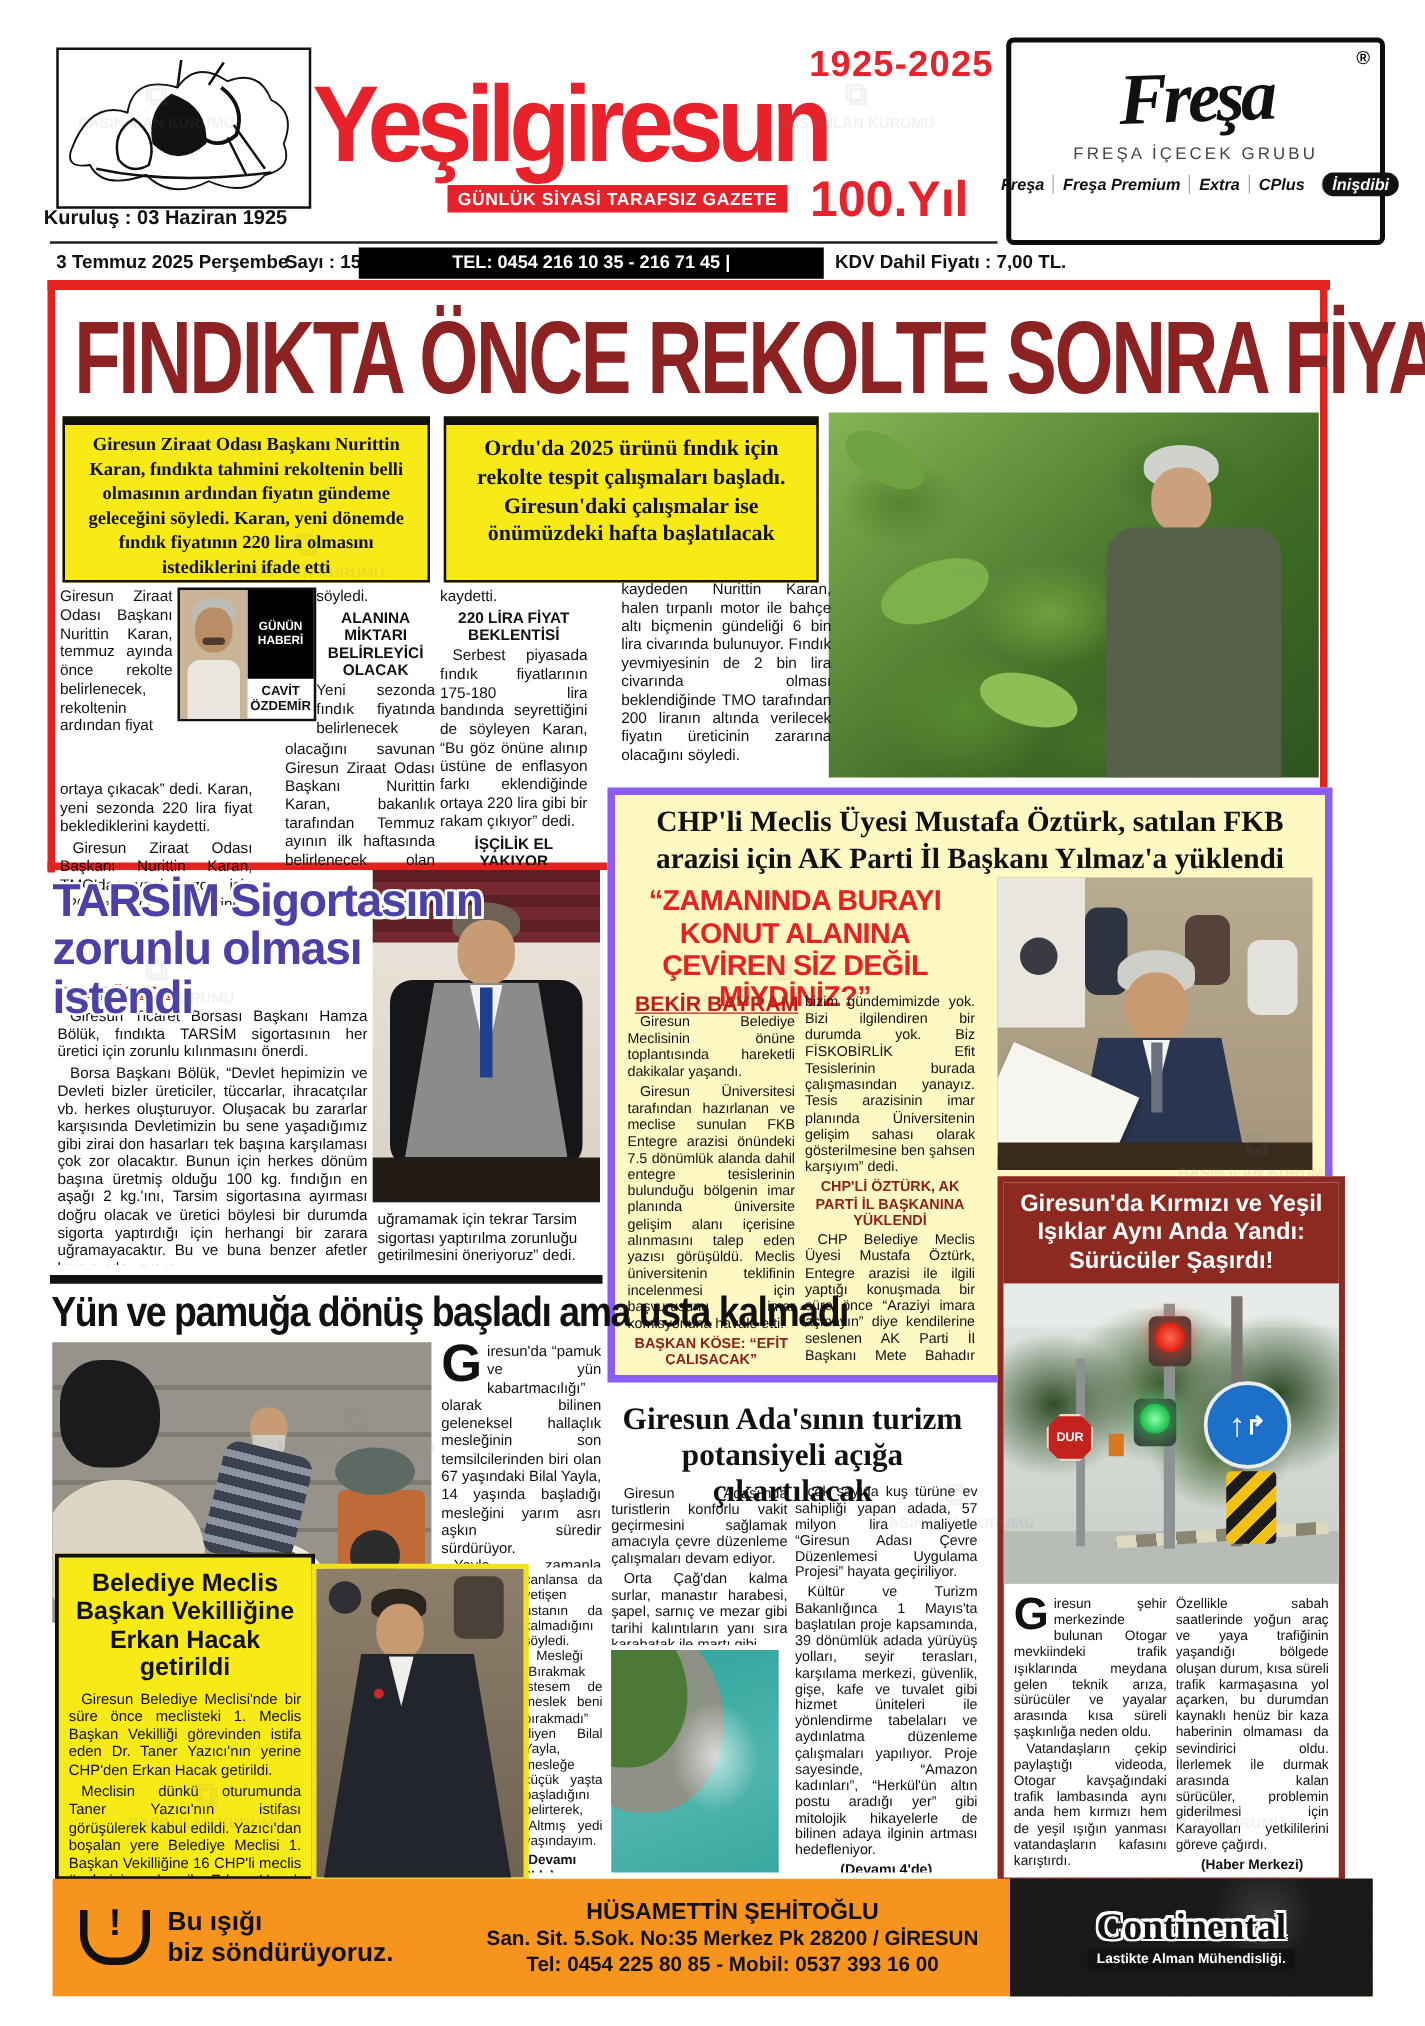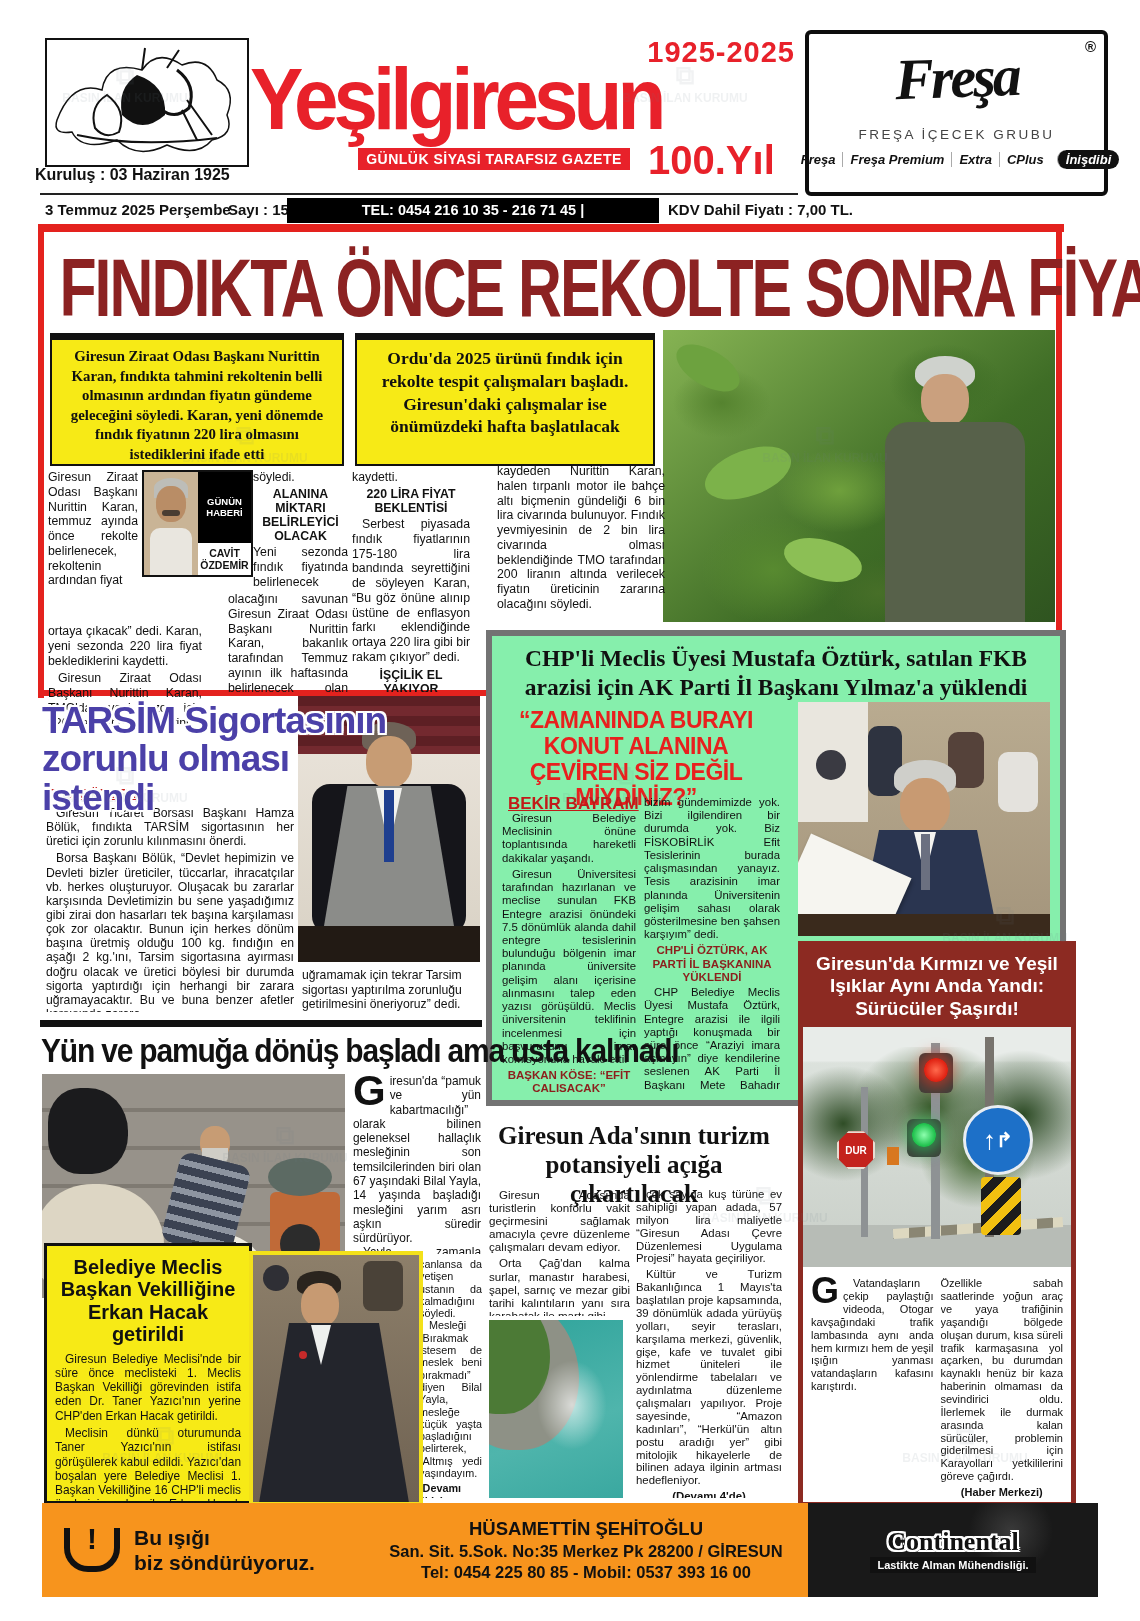--- a/index.html
+++ b/index.html
@@ -42,30 +42,30 @@
   .ybox { background:#f7ea16; border:2px solid #111; border-top:7px solid #111;
           font-family:"Liberation Serif", serif; font-weight:700; text-align:center; color:#101010; }
   .badge { border:2px solid #111; background:#fff; display:flex; }
   .badge-right { flex:1; display:flex; flex-direction:column; }
   .badge-top { background:#000; color:#fff; font-weight:800; font-size:9.5px; text-align:center; line-height:1.15; padding:4px 1px; flex:1; display:flex; align-items:center; justify-content:center; }
   .badge-name { font-weight:800; font-size:10.5px; text-align:center; padding:4px 0; }
   
   .tarsim-head { color:#4b40a8; font-weight:800; font-size:37px; line-height:1.04; letter-spacing:-1px; }
   .wool-head { font-weight:800; font-size:30px; letter-spacing:-1.2px; transform:scaleY(1.12); transform-origin:left top; white-space:nowrap; }
   .serif-head { font-family:"Liberation Serif", serif; font-weight:700; text-align:center; }
-  .chp-box { background:#86efac; border:6px solid #737373; }
+  .chp-box { background:#fef9c3; border:6px solid #8b5cf6; }
   .chp-sub { color:#e8201e; font-weight:900; font-size:23px; line-height:1.12; text-align:center; letter-spacing:-0.5px; }
   .maroon-sub { color:#8c1f1c; font-weight:800; text-align:center; font-size:11.5px; line-height:1.15; margin:2px 0; }
   .traffic-box { border:5px solid #8c2a22; background:#fff; }
   .traffic-head { background:#8c2a22; color:#fff; font-weight:800; font-size:19px; line-height:1.18; text-align:center; padding:7px 5px; }
   
   .footer { background:#f7941d; display:flex; align-items:center; }
   .tpms { width:44px; height:38px; border:6px solid #111; border-top:none; border-radius:0 0 24px 24px; position:relative; display:inline-block; }
   .tpms::after { content:"!"; position:absolute; left:50%; top:-6px; transform:translateX(-50%); font-weight:900; font-size:30px; color:#111; }
-  .conti-logo { font-family:"Liberation Serif", serif; font-weight:900; font-size:26px; color:#111;
+  .conti-logo { font-family:"Liberation Serif", serif; font-weight:900; font-size:30px; color:#111;
     text-shadow:-2px -2px 0 #fff,2px -2px 0 #fff,-2px 2px 0 #fff,2px 2px 0 #fff,0 -2px 0 #fff,0 2px 0 #fff,-2px 0 0 #fff,2px 0 0 #fff; }
   .conti-tag { background:#111; color:#fff; font-weight:700; font-size:11px; padding:2px 7px; display:inline-block; }
   .tirebg { background:
     radial-gradient(60px 60px at 70% 30%, #3a3a3a, #191919 70%),
     repeating-linear-gradient(60deg, #121212 0 7px, #2d2d2d 7px 12px); }
 </style>
 </head>
 <body>
 
 <div>
@@ -97,21 +97,21 @@
 <div class="abs masthead" style="left:250px;top:50px">Yeşilgiresun</div>
 <div class="abs years" style="left:620px;top:36px;width:175px;text-align:right">1925-2025</div>
 <div class="abs tagline" style="left:358px;top:148px;width:272px;height:22px">GÜNLÜK SİYASİ TARAFSIZ GAZETE</div>
 <div class="abs centenary" style="left:648px;top:138px">100.Yıl</div>
 
 <div class="abs fresa-box" style="left:805px;top:30px;width:295px;height:158px">
   <div class="abs" style="right:8px;top:4px;font-size:15px;font-weight:700">®</div>
   <div style="text-align:center;margin-top:10px">
     <span class="fresa-brand">Freşa</span>
   </div>
-  <div class="fresa-group" style="margin-top:16px">FREŞA İÇECEK GRUBU</div>
+  <div class="fresa-group" style="margin-top:4px">FREŞA İÇECEK GRUBU</div>
   <div class="fresa-row">
     <span class="fb">Freşa</span>
     <span class="fb">Freşa Premium</span>
     <span class="fb">Extra</span>
     <span class="fb">CPlus</span>
     <span class="fb pill">İnişdibi</span>
   </div>
 </div>
 
 <div class="abs" style="left:40px;top:193px;width:758px;border-top:2px solid #222"></div>
@@ -317,21 +317,21 @@
     <div style="position:absolute;left:160px;top:78px;width:64px;height:64px;background:#1d70c8;border:3px solid #e9edf2;border-radius:50%;color:#fff;display:flex;align-items:center;justify-content:center;font-weight:900;font-size:26px">
       <span>↑</span>
         <span style="font-size:20px">↱</span>
     </div>
     <div style="position:absolute;left:178px;top:150px;width:40px;height:58px;background:repeating-linear-gradient(135deg,#f2c010 0 9px,#1c1c1c 9px 18px);border-radius:4px"></div>
     <div style="position:absolute;left:34px;top:104px;width:34px;height:34px;background:#c4231d;border:2px solid #e8dcd2;clip-path:polygon(30% 0,70% 0,100% 30%,100% 70%,70% 100%,30% 100%,0 70%,0 30%);color:#fff;font-weight:900;font-size:10px;display:flex;align-items:center;justify-content:center">DUR</div>
     <div style="position:absolute;left:84px;top:120px;width:12px;height:18px;background:#d8771f"></div>
   </div>
   <div style="display:flex;gap:7px;padding:10px 8px 0 8px">
     <div class="just" style="width:50%;font-size:11px;line-height:1.17;overflow:hidden;height:244px">
-      <span class="dcap" style="font-size:36px">G</span>
+      <span class="dcap" style="font-size:36px">G</span><span>iresun şehir merkezinde bulunan Otogar mevkiindeki trafik ışıklarında meydana gelen teknik arıza, sürücüler ve yayalar arasında kısa süreli şaşkınlığa neden oldu.</span>
       <p class="p">Vatandaşların çekip paylaştığı videoda, Otogar kavşağındaki trafik lambasında aynı anda hem kırmızı hem de yeşil ışığın yanması vatandaşların kafasını karıştırdı.</p>
     </div>
     <div class="just" style="width:50%;font-size:11px;line-height:1.17;overflow:hidden;height:244px">
       <p class="p np">Özellikle sabah saatlerinde yoğun araç ve yaya trafiğinin yaşandığı bölgede oluşan durum, kısa süreli trafik karmaşasına yol açarken, bu durumdan kaynaklı henüz bir kaza haberinin olmaması da sevindirici oldu. İlerlemek ile durmak arasında kalan sürücüler, problemin giderilmesi için Karayolları yetkililerini göreve çağırdı.</p>
       <div style="font-weight:800;text-align:center">(Haber Merkezi)</div>
     </div>
   </div>
 </div>
 
 <div class="abs footer" style="left:42px;top:1503px;width:1056px;height:94px;z-index:9">

